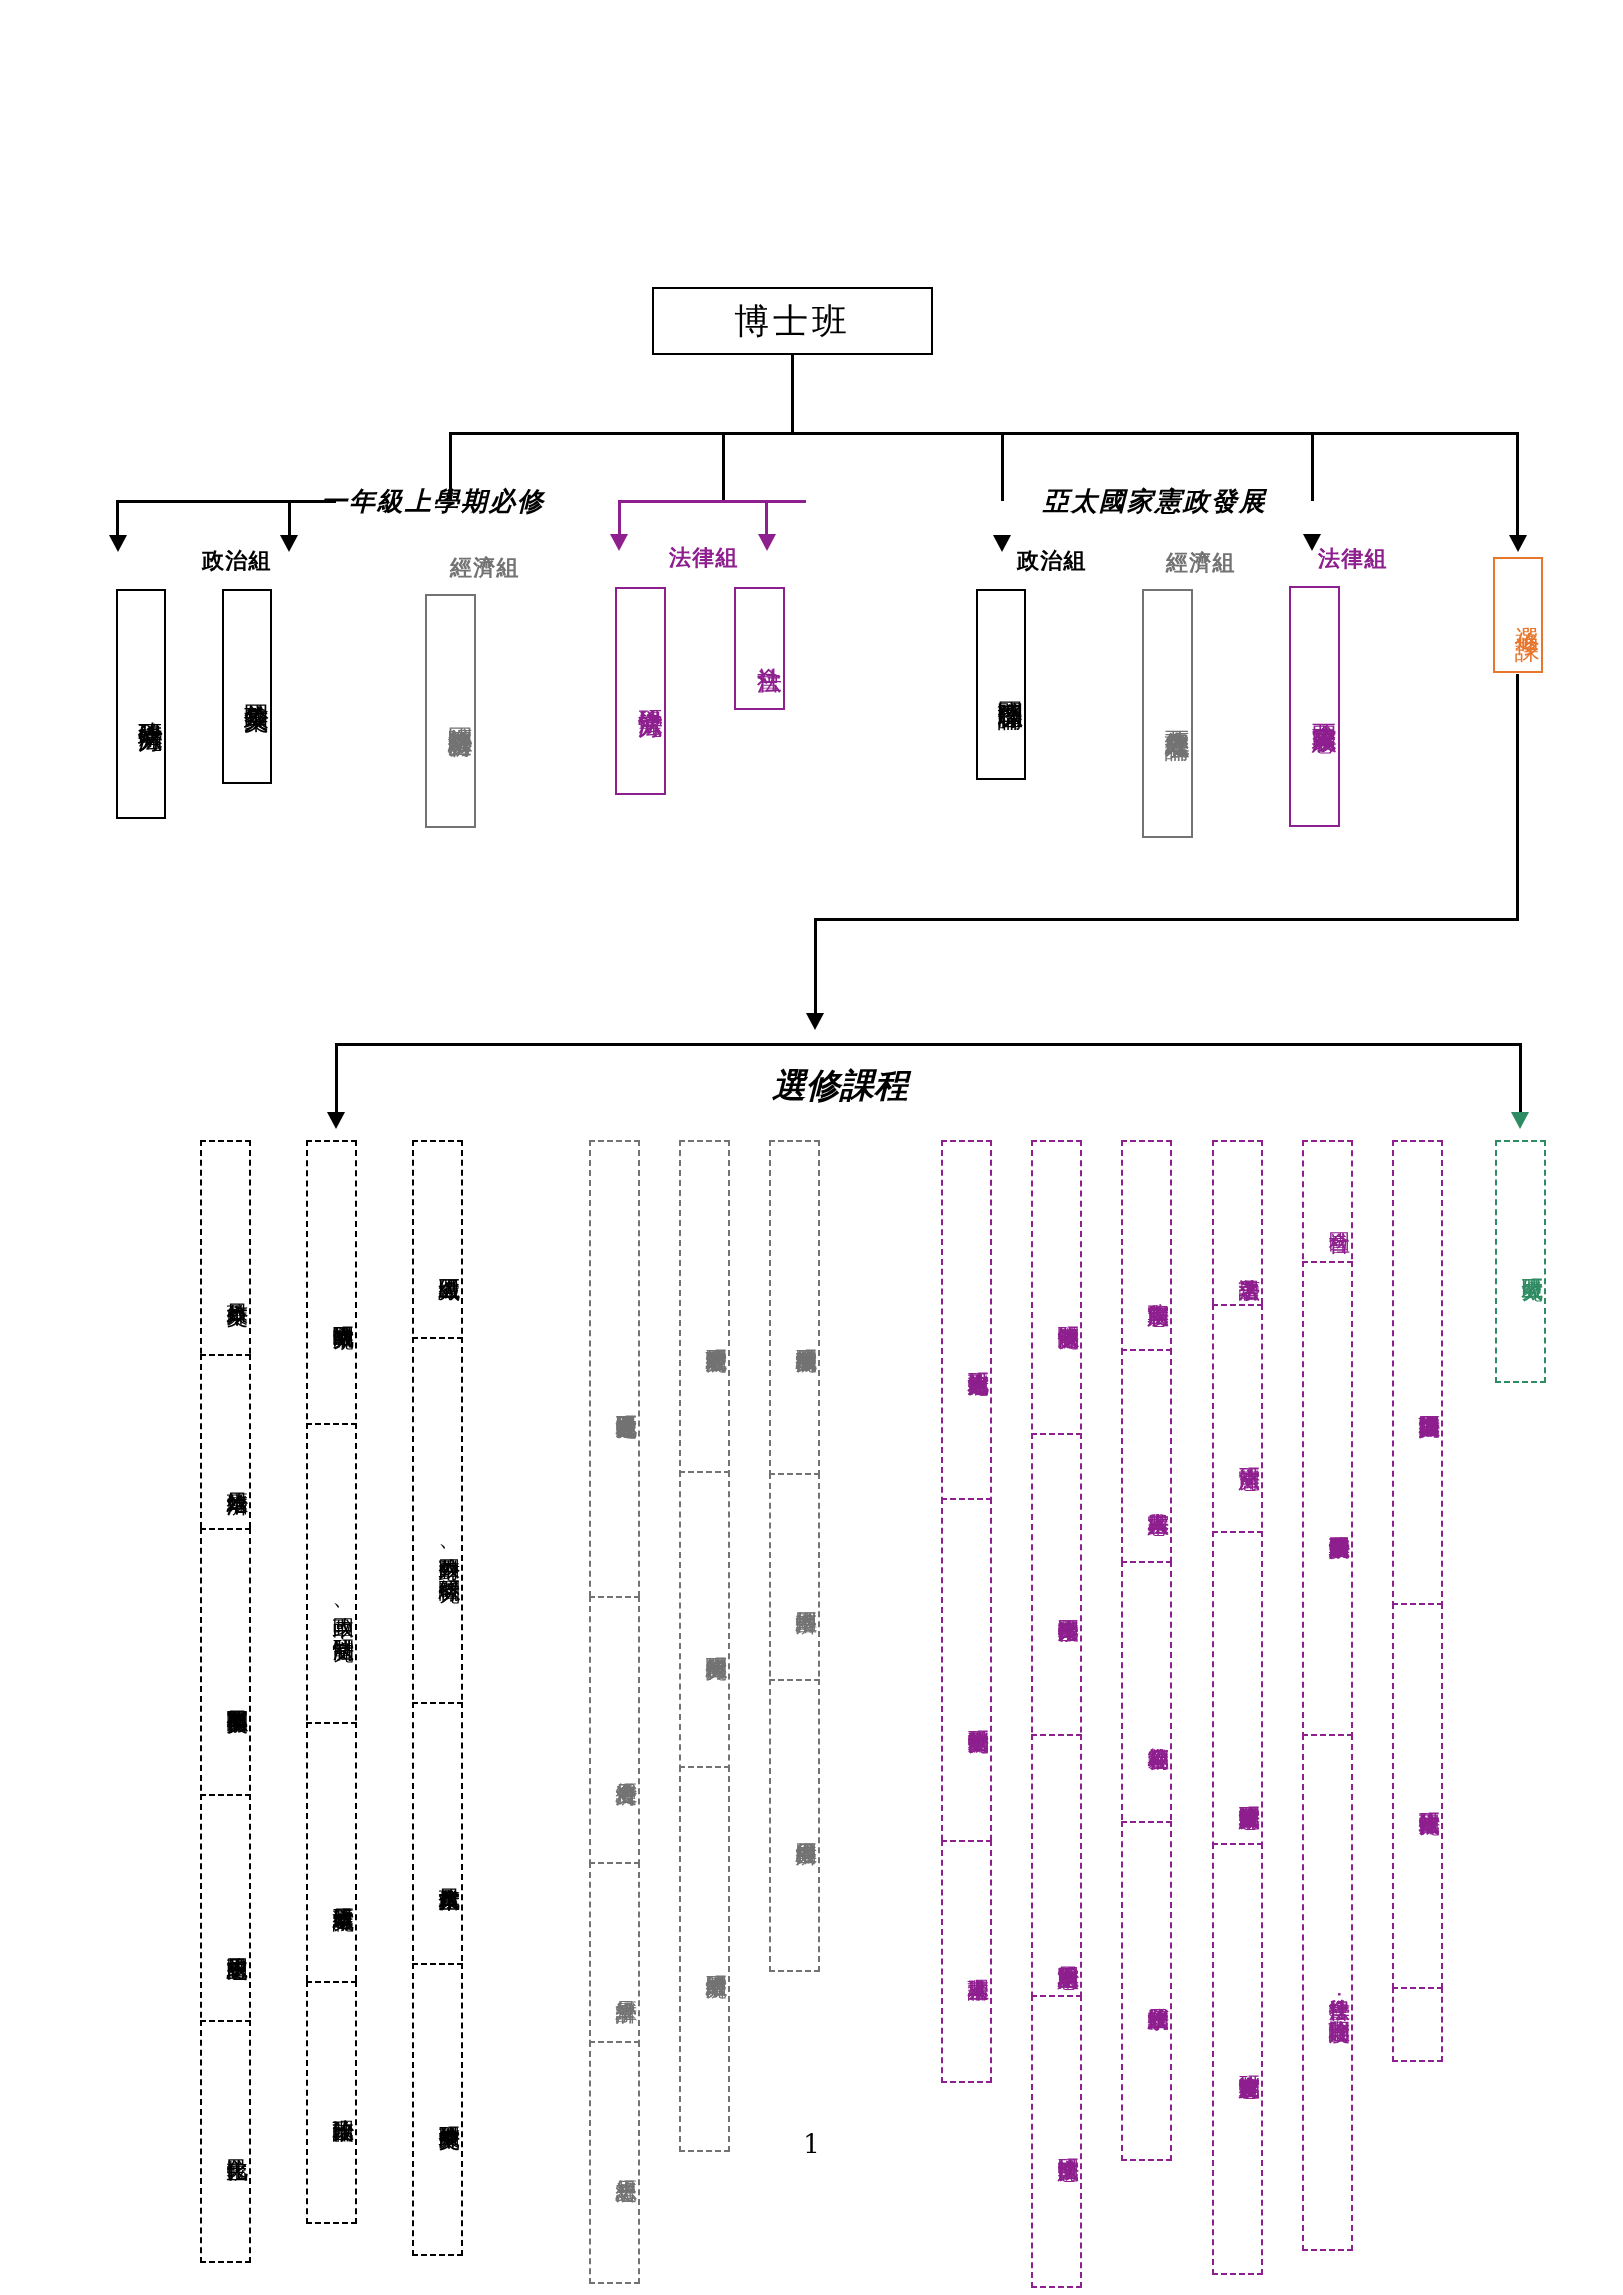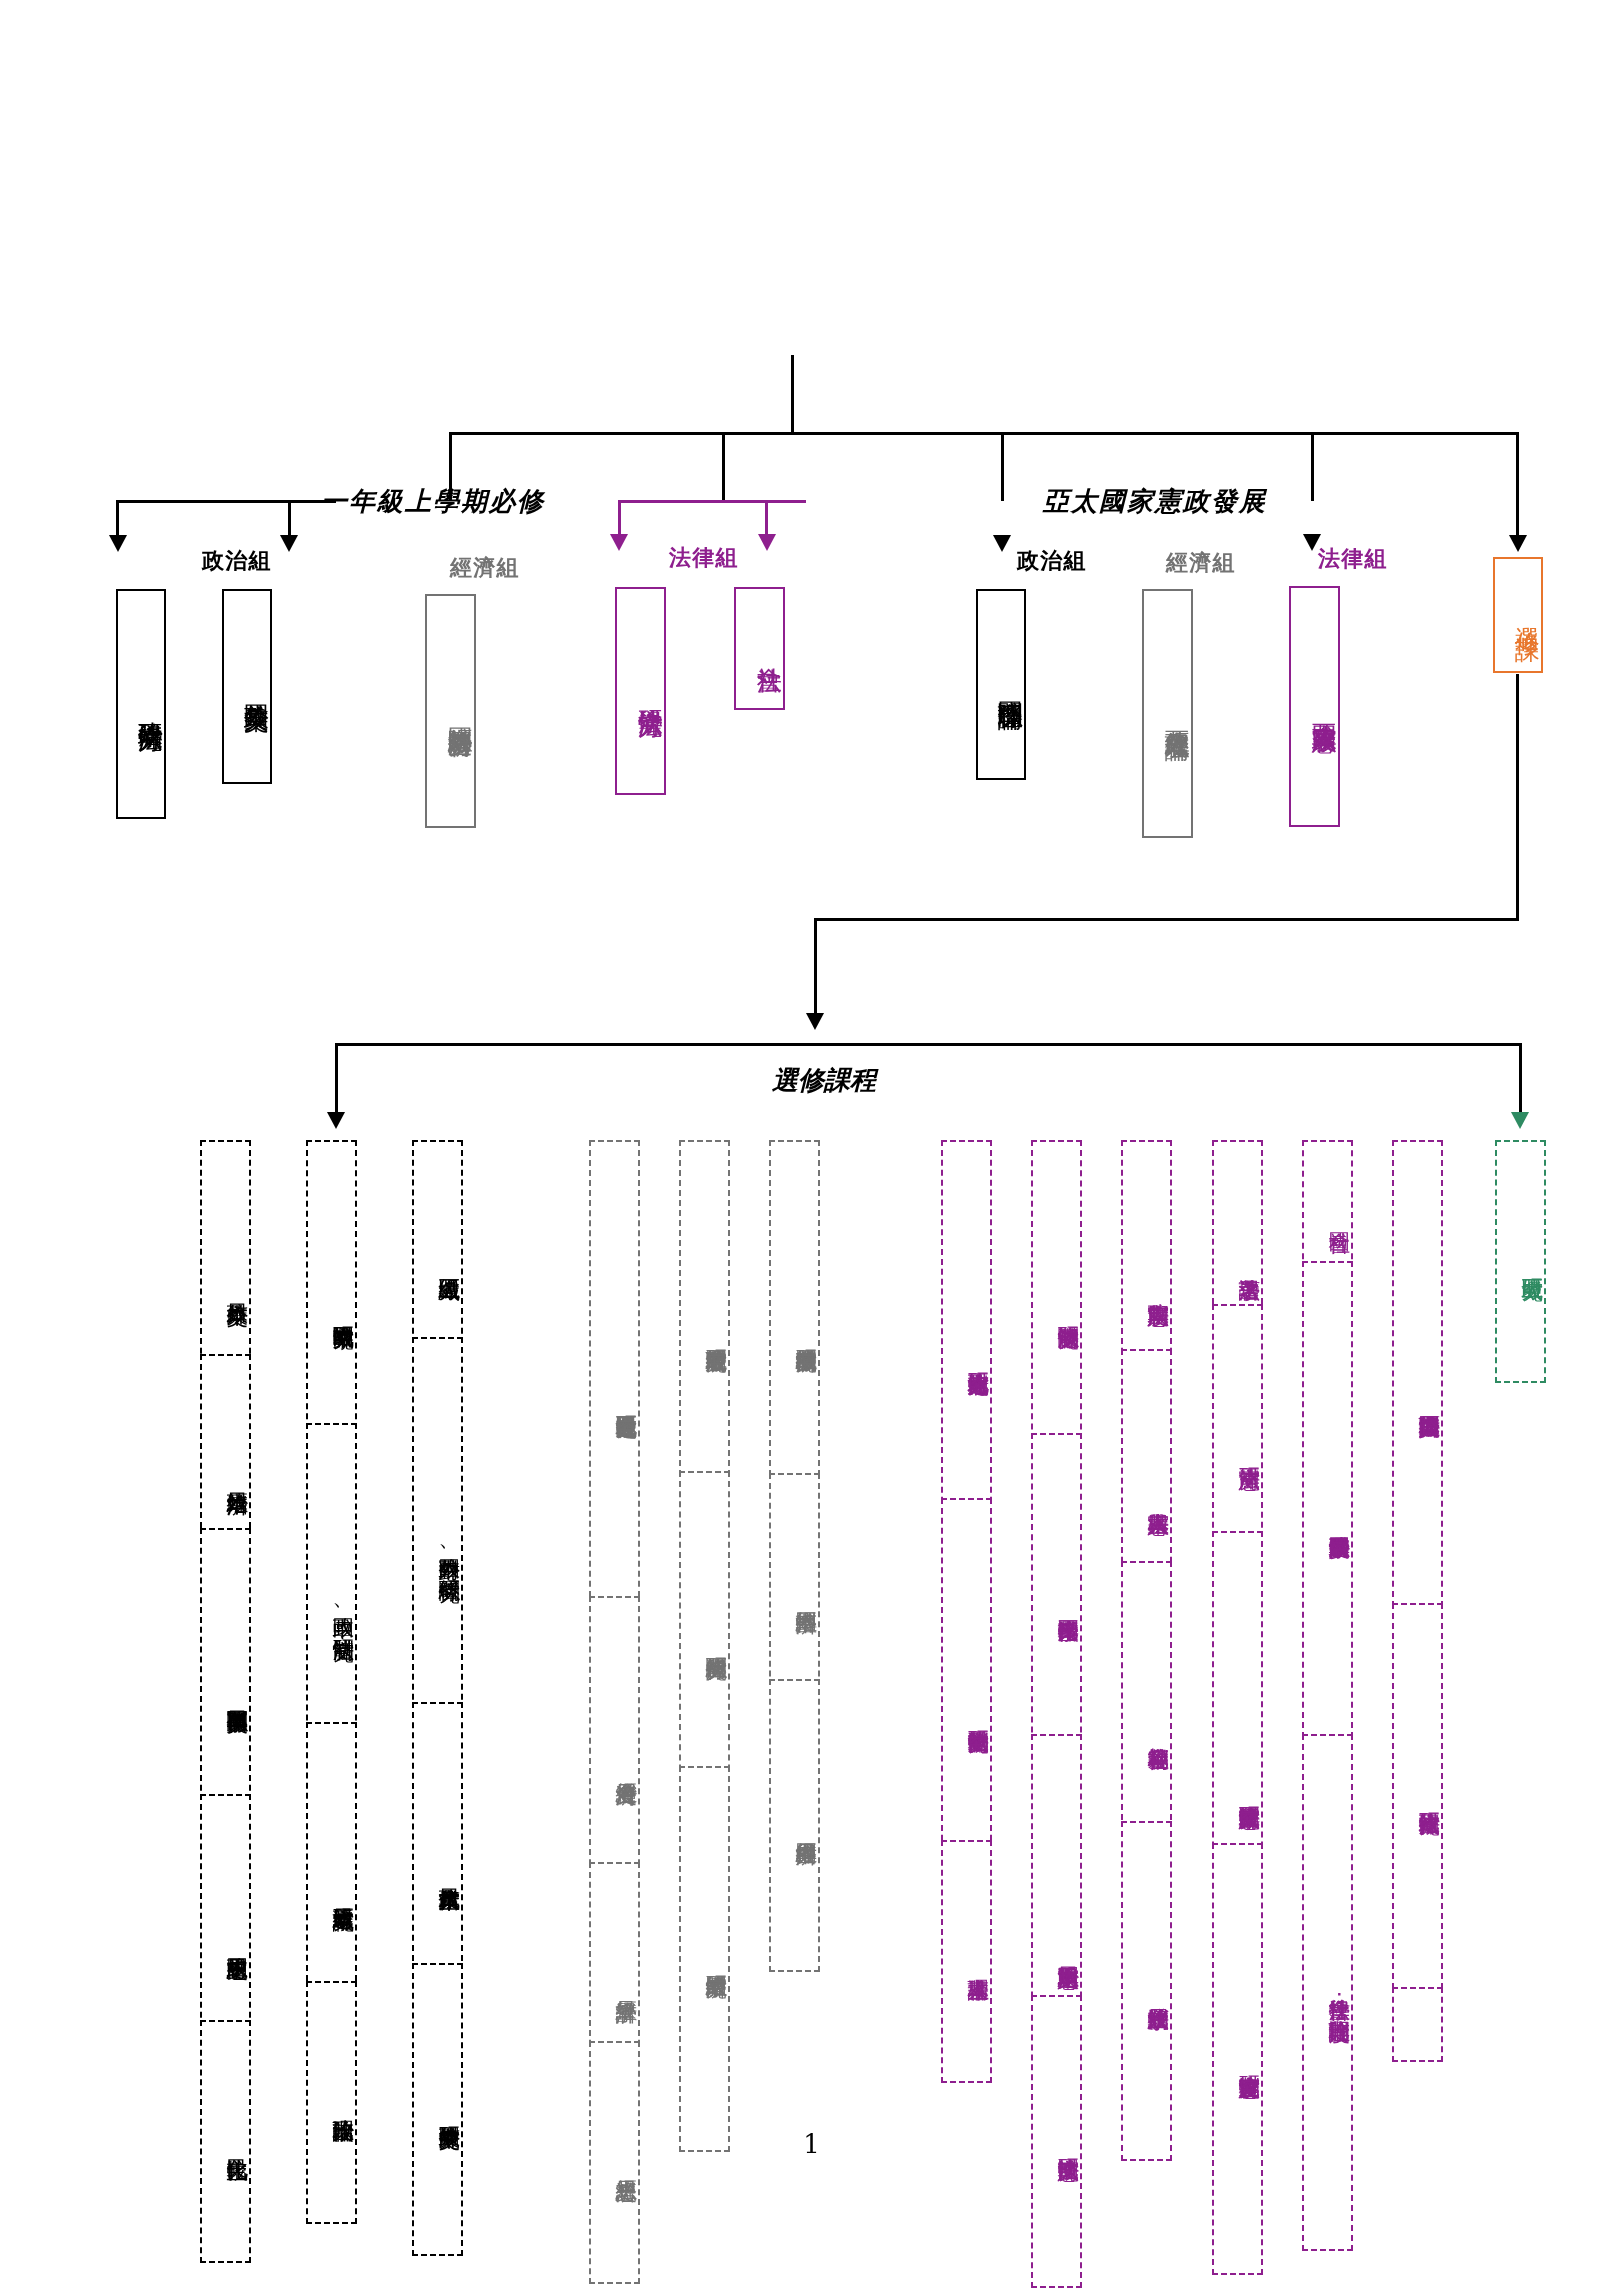--- a/index.html
+++ b/index.html
@@ -77,21 +77,21 @@
     font-size:26px;
     font-weight:bold;
     font-style:italic;
     font-family:"DejaVu Serif","Liberation Serif",serif;
     letter-spacing:2px;
   }
   #elective-heading{
     position:absolute;
     left:772px; top:1063px;
     white-space:nowrap;
-    font-size:26px;
+    font-size:34px;
     font-weight:bold;
     font-style:italic;
     font-family:"DejaVu Serif","Liberation Serif",serif;
   }
 
   .c-black{color:#000;}
   .c-blue{color:#737373;}
   .c-purple{color:#8E1F8E;}
   .c-orange{color:#E8762C;}
   .c-green{color:#2E8B62;}
@@ -130,20 +130,21 @@
     font-size:26px;
     font-family:"DejaVu Serif","Liberation Serif",serif;
   }
 </style>
 </head>
 <body>
 
 <div id="page">
 
 
+  <div id="root-box" class="hbox">博士班</div>
 
   <div class="ln" style="left:791px;top:355px;width:2.6px;height:79px;"></div>
 
   <div class="ln" style="left:449px;top:432px;width:1069px;height:2.6px;"></div>
 
   <div class="ln" style="left:449px;top:432px;width:2.6px;height:69px;"></div>
   <div class="ln" style="left:722px;top:432px;width:2.6px;height:69px;"></div>
 
   <div class="ln" style="left:1001px;top:432px;width:2.6px;height:69px;"></div>
   <div class="ln" style="left:1311px;top:432px;width:2.6px;height:69px;"></div>

